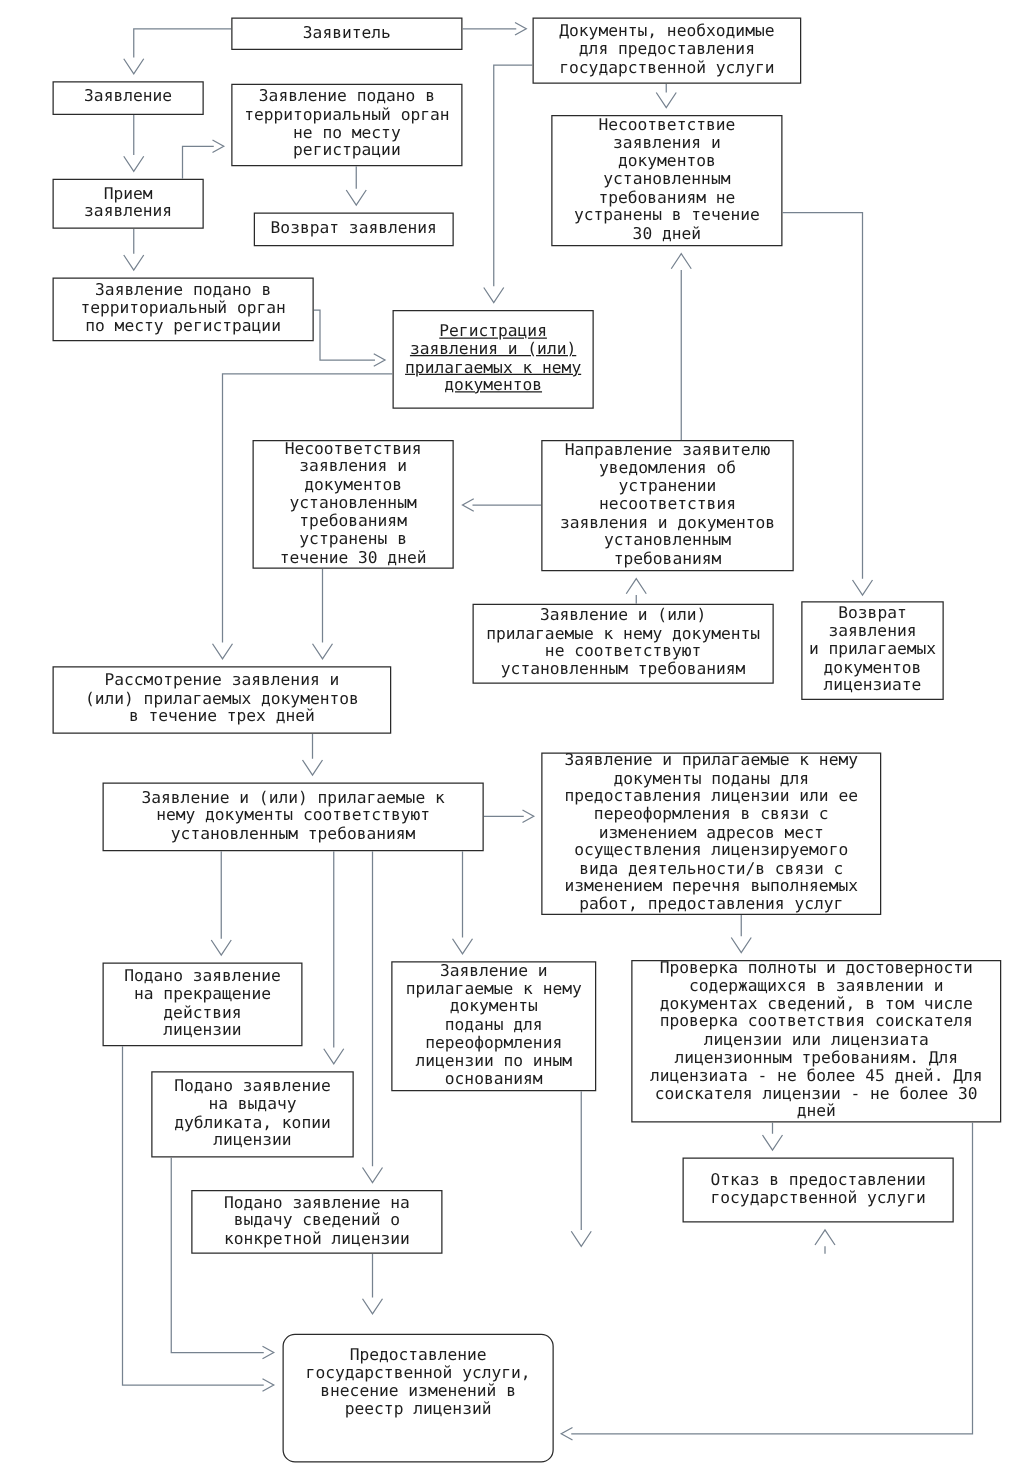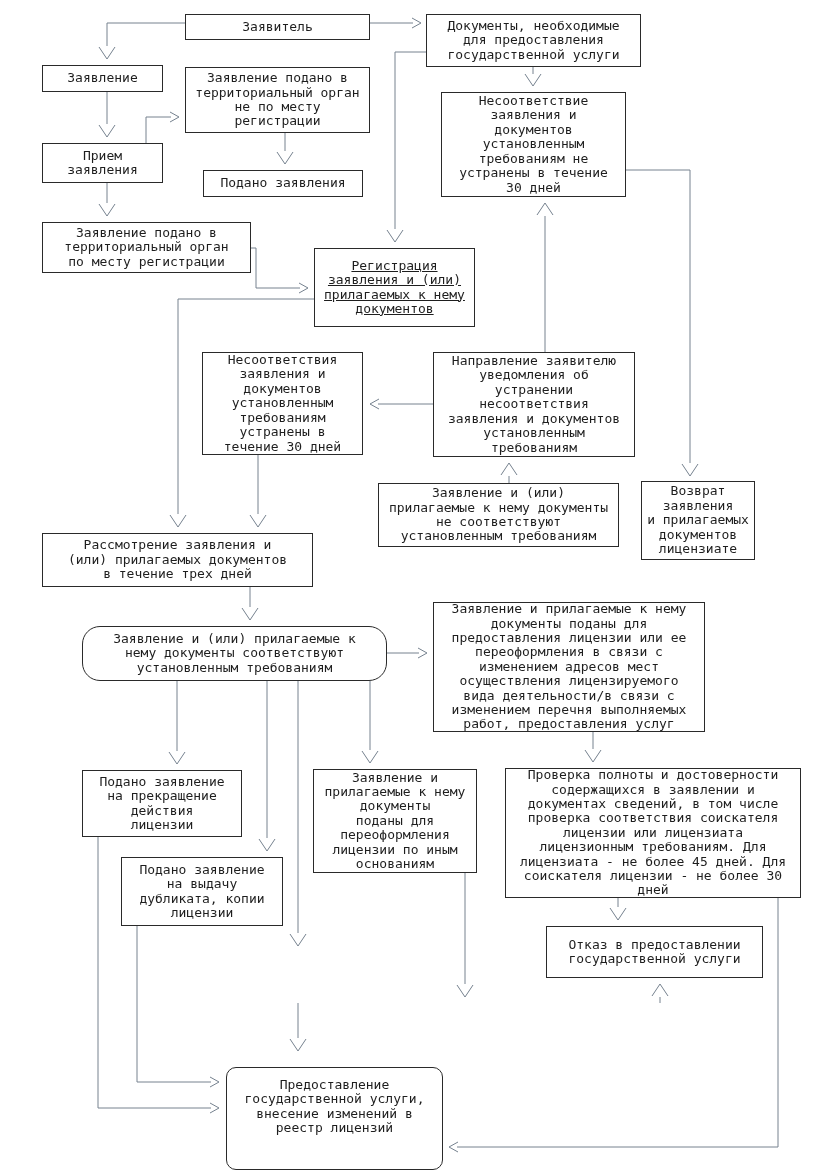--- a/index.html
+++ b/index.html
@@ -41,21 +41,21 @@
   #n4{left:42px;top:143px;width:121px;height:40px;}
   #n5{left:203px;top:170px;width:160px;height:27px;}
   #n6{left:42px;top:222px;width:209px;height:51px;}
   #n7{left:441px;top:92px;width:185px;height:105px;}
   #n8{left:314px;top:248px;width:161px;height:79px;text-decoration:underline;}
   #n9{left:202px;top:352px;width:161px;height:103px;}
   #n10{left:433px;top:352px;width:202px;height:105px;}
   #n11{left:378px;top:483px;width:241px;height:64px;}
   #n12{left:641px;top:481px;width:114px;height:79px;}
   #n13{left:42px;top:533px;width:271px;height:54px;}
-  #n14{left:82px;top:626px;width:305px;height:55px;border-radius:18px;}
+  #n14{left:82px;top:626px;width:305px;height:55px;}
   #n15{left:433px;top:602px;width:272px;height:130px;}
   #n16{left:82px;top:770px;width:160px;height:67px;}
   #n17{left:313px;top:769px;width:164px;height:104px;}
   #n18{left:505px;top:768px;width:296px;height:130px;}
   #n19{left:121px;top:857px;width:162px;height:69px;}
   #n20{left:153px;top:952px;width:201px;height:51px;}
   #n21{left:546px;top:926px;width:217px;height:52px;}
   #n22{left:457px;top:1003px;width:305px;height:130px;}
   #n23{left:226px;top:1067px;width:217px;height:103px;border-radius:10px;}
 </style>
@@ -187,21 +187,21 @@
   <div class="node" id="n1">Документы, необходимые
 для предоставления
 государственной услуги</div>
   <div class="node" id="n2">Заявление</div>
   <div class="node" id="n3">Заявление подано в
 территориальный орган
 не по месту
 регистрации</div>
   <div class="node" id="n4">Прием
 заявления</div>
-  <div class="node" id="n5">Подано заявления</div>
+  <div class="node" id="n5">Возврат заявления</div>
   <div class="node" id="n6">Заявление подано в
 территориальный орган
 по месту регистрации</div>
   <div class="node" id="n7">Несоответствие
 заявления и
 документов
 установленным
 требованиям не
 устранены в течение
 30 дней</div>
@@ -264,20 +264,23 @@
 проверка соответствия соискателя
 лицензии или лицензиата
 лицензионным требованиям. Для
 лицензиата - не более 45 дней. Для
 соискателя лицензии - не более 30
 дней</div>
   <div class="node" id="n19">Подано заявление
 на выдачу
 дубликата, копии
 лицензии</div>
+  <div class="node" id="n20">Подано заявление на
+выдачу сведений о
+конкретной лицензии</div>
   <div class="node" id="n21">Отказ в предоставлении
 государственной услуги</div>
   <div class="node top-align" id="n23">Предоставление
 государственной услуги,
 внесение изменений в
 реестр лицензий</div>
 
 </div>
 
 </body></html>

